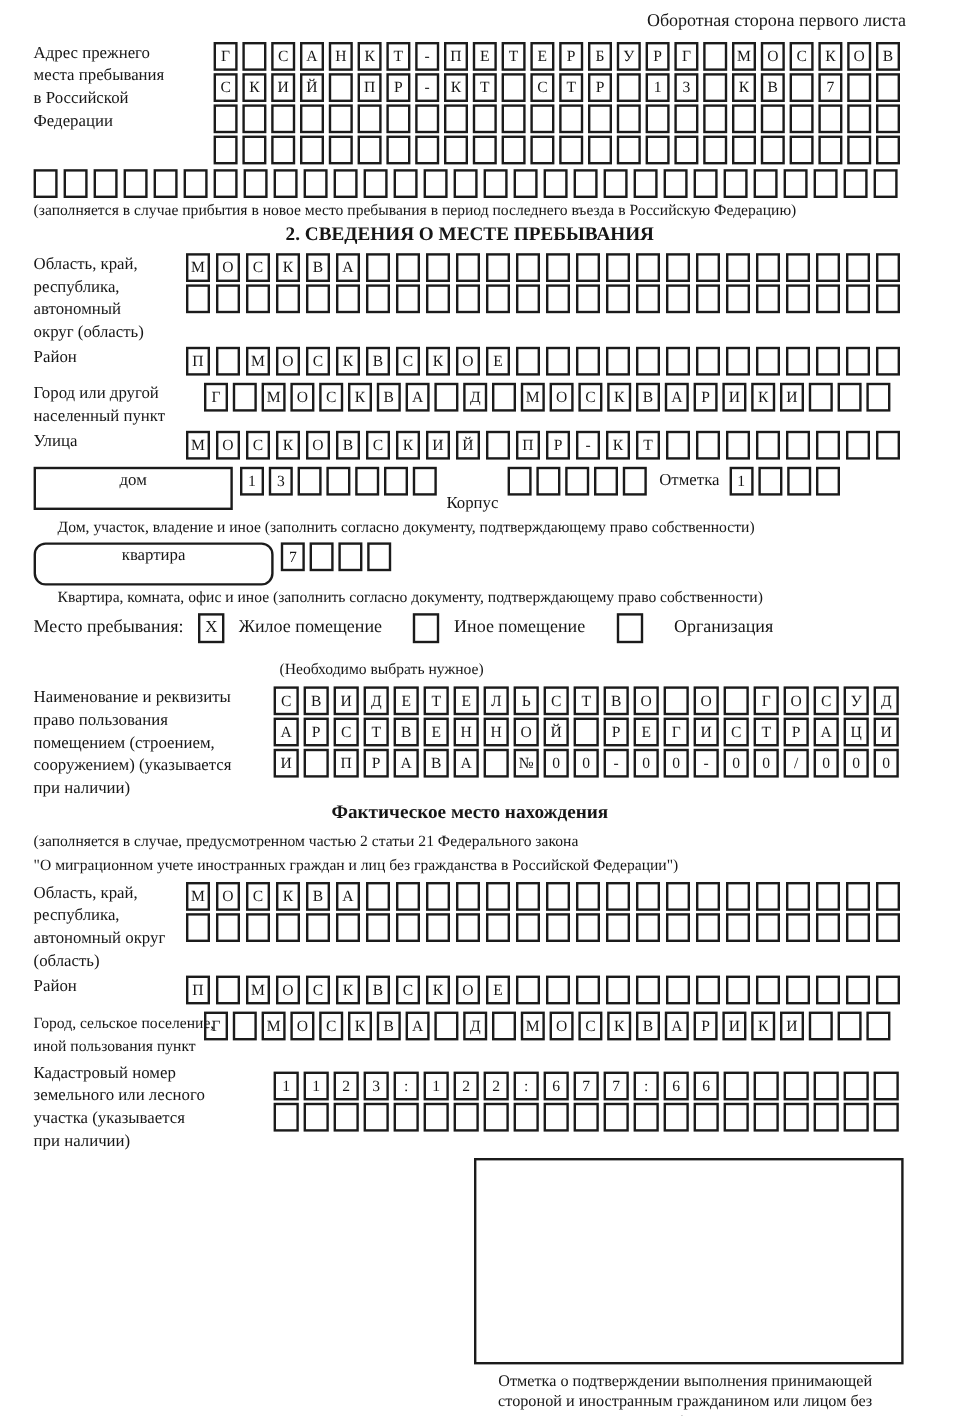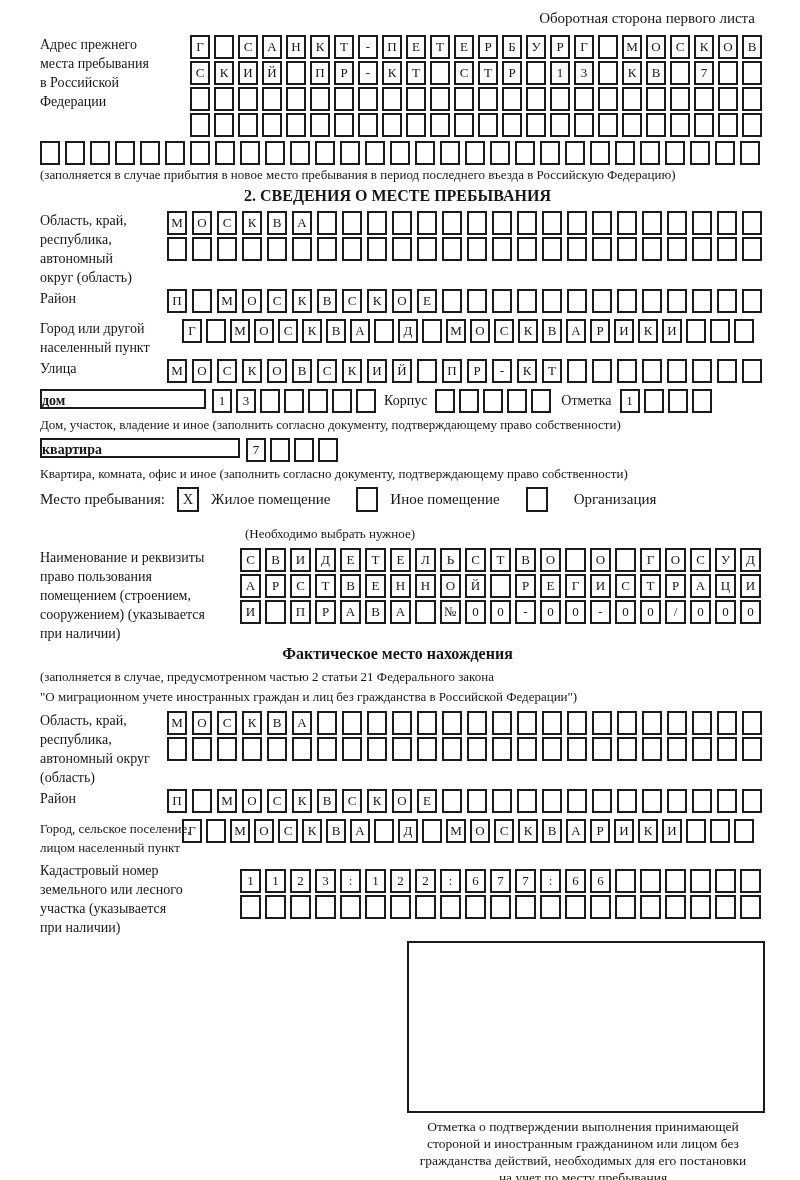--- a/index.html
+++ b/index.html
@@ -1,31 +1,31 @@
 <!DOCTYPE html>
 <html><head>
 <meta charset="utf-8">
 <style>
   html,body{margin:0;padding:0;background:#fff;}
   body{width:800px;height:1180px;overflow:hidden;font-family:"Liberation Serif","DejaVu Serif",serif;color:#161616;}
-  .page{box-sizing:border-box;width:800px;height:1180px;padding:10px 45px 0 40px;}
+  .page{box-sizing:border-box;width:800px;height:1180px;padding:10px 45px 0 28px;}
   .hdr{text-align:right;font-size:15px;margin-bottom:8px;}
   .row{display:flex;align-items:flex-start;}
   .lbl{font-size:14px;line-height:19px;flex-shrink:0;white-space:nowrap;}
   .w150{width:150px}.w127{width:127px}.w142{width:142px}.w200{width:200px}
   .grid{display:flex;margin-bottom:2px;}
   .cell{box-sizing:border-box;flex-shrink:0;width:20px;height:24px;border:2px solid #1b1b1b;
         margin-right:4px;text-align:center;font-size:13px;line-height:20px;}
   .p25 .cell{margin-right:5px;}
   .p25w .cell{width:21px;margin-right:4px;}
   .note{font-size:13px;line-height:16px;margin-bottom:4px;}
   .title{font-size:16px;font-weight:bold;text-align:center;margin:2px 0 6px 0;}
-  .wordbox{box-sizing:border-box;border:2px solid #1b1b1b;height:20px;font-size:14px;
-           text-align:left;line-height:20px;flex-shrink:0;font-weight:bold;}
-  .cap{font-size:13px;line-height:16px;margin:1px 0 5px 0;}
+  .wordbox{box-sizing:border-box;border:2px solid #1b1b1b;height:36px;font-size:14px;
+           text-align:center;line-height:20px;flex-shrink:0;}
+  .cap{font-size:13px;line-height:16px;margin:1px 0 5px 20px;}
   .cb{box-sizing:border-box;width:22px;height:25px;border:2px solid #1b1b1b;flex-shrink:0;
       text-align:center;font-size:14px;line-height:21px;}
   .stay{display:flex;align-items:center;font-size:15px;margin-bottom:14px;}
   .stay .gap{width:12px}.stay .gap2{width:26px}
   .staynote{font-size:13px;margin:0 0 6px 130px;width:320px;text-align:center;}
   .mb2{margin-bottom:2px}.mb4{margin-bottom:4px}.mb6{margin-bottom:6px}
   .markbox{margin-left:367px;width:358px;height:172px;border:2px solid #1b1b1b;box-sizing:border-box;}
   .markcap{margin-left:352px;width:382px;text-align:center;font-size:13.5px;line-height:17px;margin-top:5px;}
   .glc{display:flex;flex-direction:column;}
 </style>
@@ -345,40 +345,40 @@
     <div class="wordbox" style="width:166px;margin-right:6px;">дом</div>
     <div class="grid">
         <div class="cell">1</div>
         <div class="cell">3</div>
         <div class="cell"></div>
         <div class="cell"></div>
         <div class="cell"></div>
         <div class="cell"></div>
         <div class="cell"></div>
       </div>
-    <div class="lbl" style="padding:2px 8px 0 4px;">Корпус</div>
+    <div class="lbl" style="padding:2px 8px 0 4px;margin-top:19px;">Корпус</div>
     <div class="grid">
         <div class="cell"></div>
         <div class="cell"></div>
         <div class="cell"></div>
         <div class="cell"></div>
         <div class="cell"></div>
       </div>
     <div class="lbl" style="padding:2px 8px 0 6px;">Отметка</div>
     <div class="grid">
         <div class="cell">1</div>
         <div class="cell"></div>
         <div class="cell"></div>
         <div class="cell"></div>
       </div>
   </div>
   <div class="cap">Дом, участок, владение и иное (заполнить согласно документу, подтверждающему право собственности)</div>
 
   <div class="row mb2">
-    <div class="wordbox" style="width:200px;margin-right:6px;">квартира</div>
+    <div class="wordbox" style="width:200px;margin-right:6px;border-radius:10px;">квартира</div>
     <div class="grid">
         <div class="cell">7</div>
         <div class="cell"></div>
         <div class="cell"></div>
         <div class="cell"></div>
       </div>
   </div>
   <div class="cap">Квартира, комната, офис и иное (заполнить согласно документу, подтверждающему право собственности)</div>
 
   <div class="stay">
@@ -572,21 +572,21 @@
         <div class="cell"></div>
         <div class="cell"></div>
         <div class="cell"></div>
         <div class="cell"></div>
       </div>
   </div>
 
   <div class="row mb4">
     <div class="lbl w142" style="font-size:13px;">
       <div>Город, сельское поселение,</div>
-      <div>лицом населенный пункт</div>
+      <div>иной пользования пункт</div>
     </div>
     <div class="grid">
         <div class="cell">Г</div>
         <div class="cell"></div>
         <div class="cell">М</div>
         <div class="cell">О</div>
         <div class="cell">С</div>
         <div class="cell">К</div>
         <div class="cell">В</div>
         <div class="cell">А</div>

